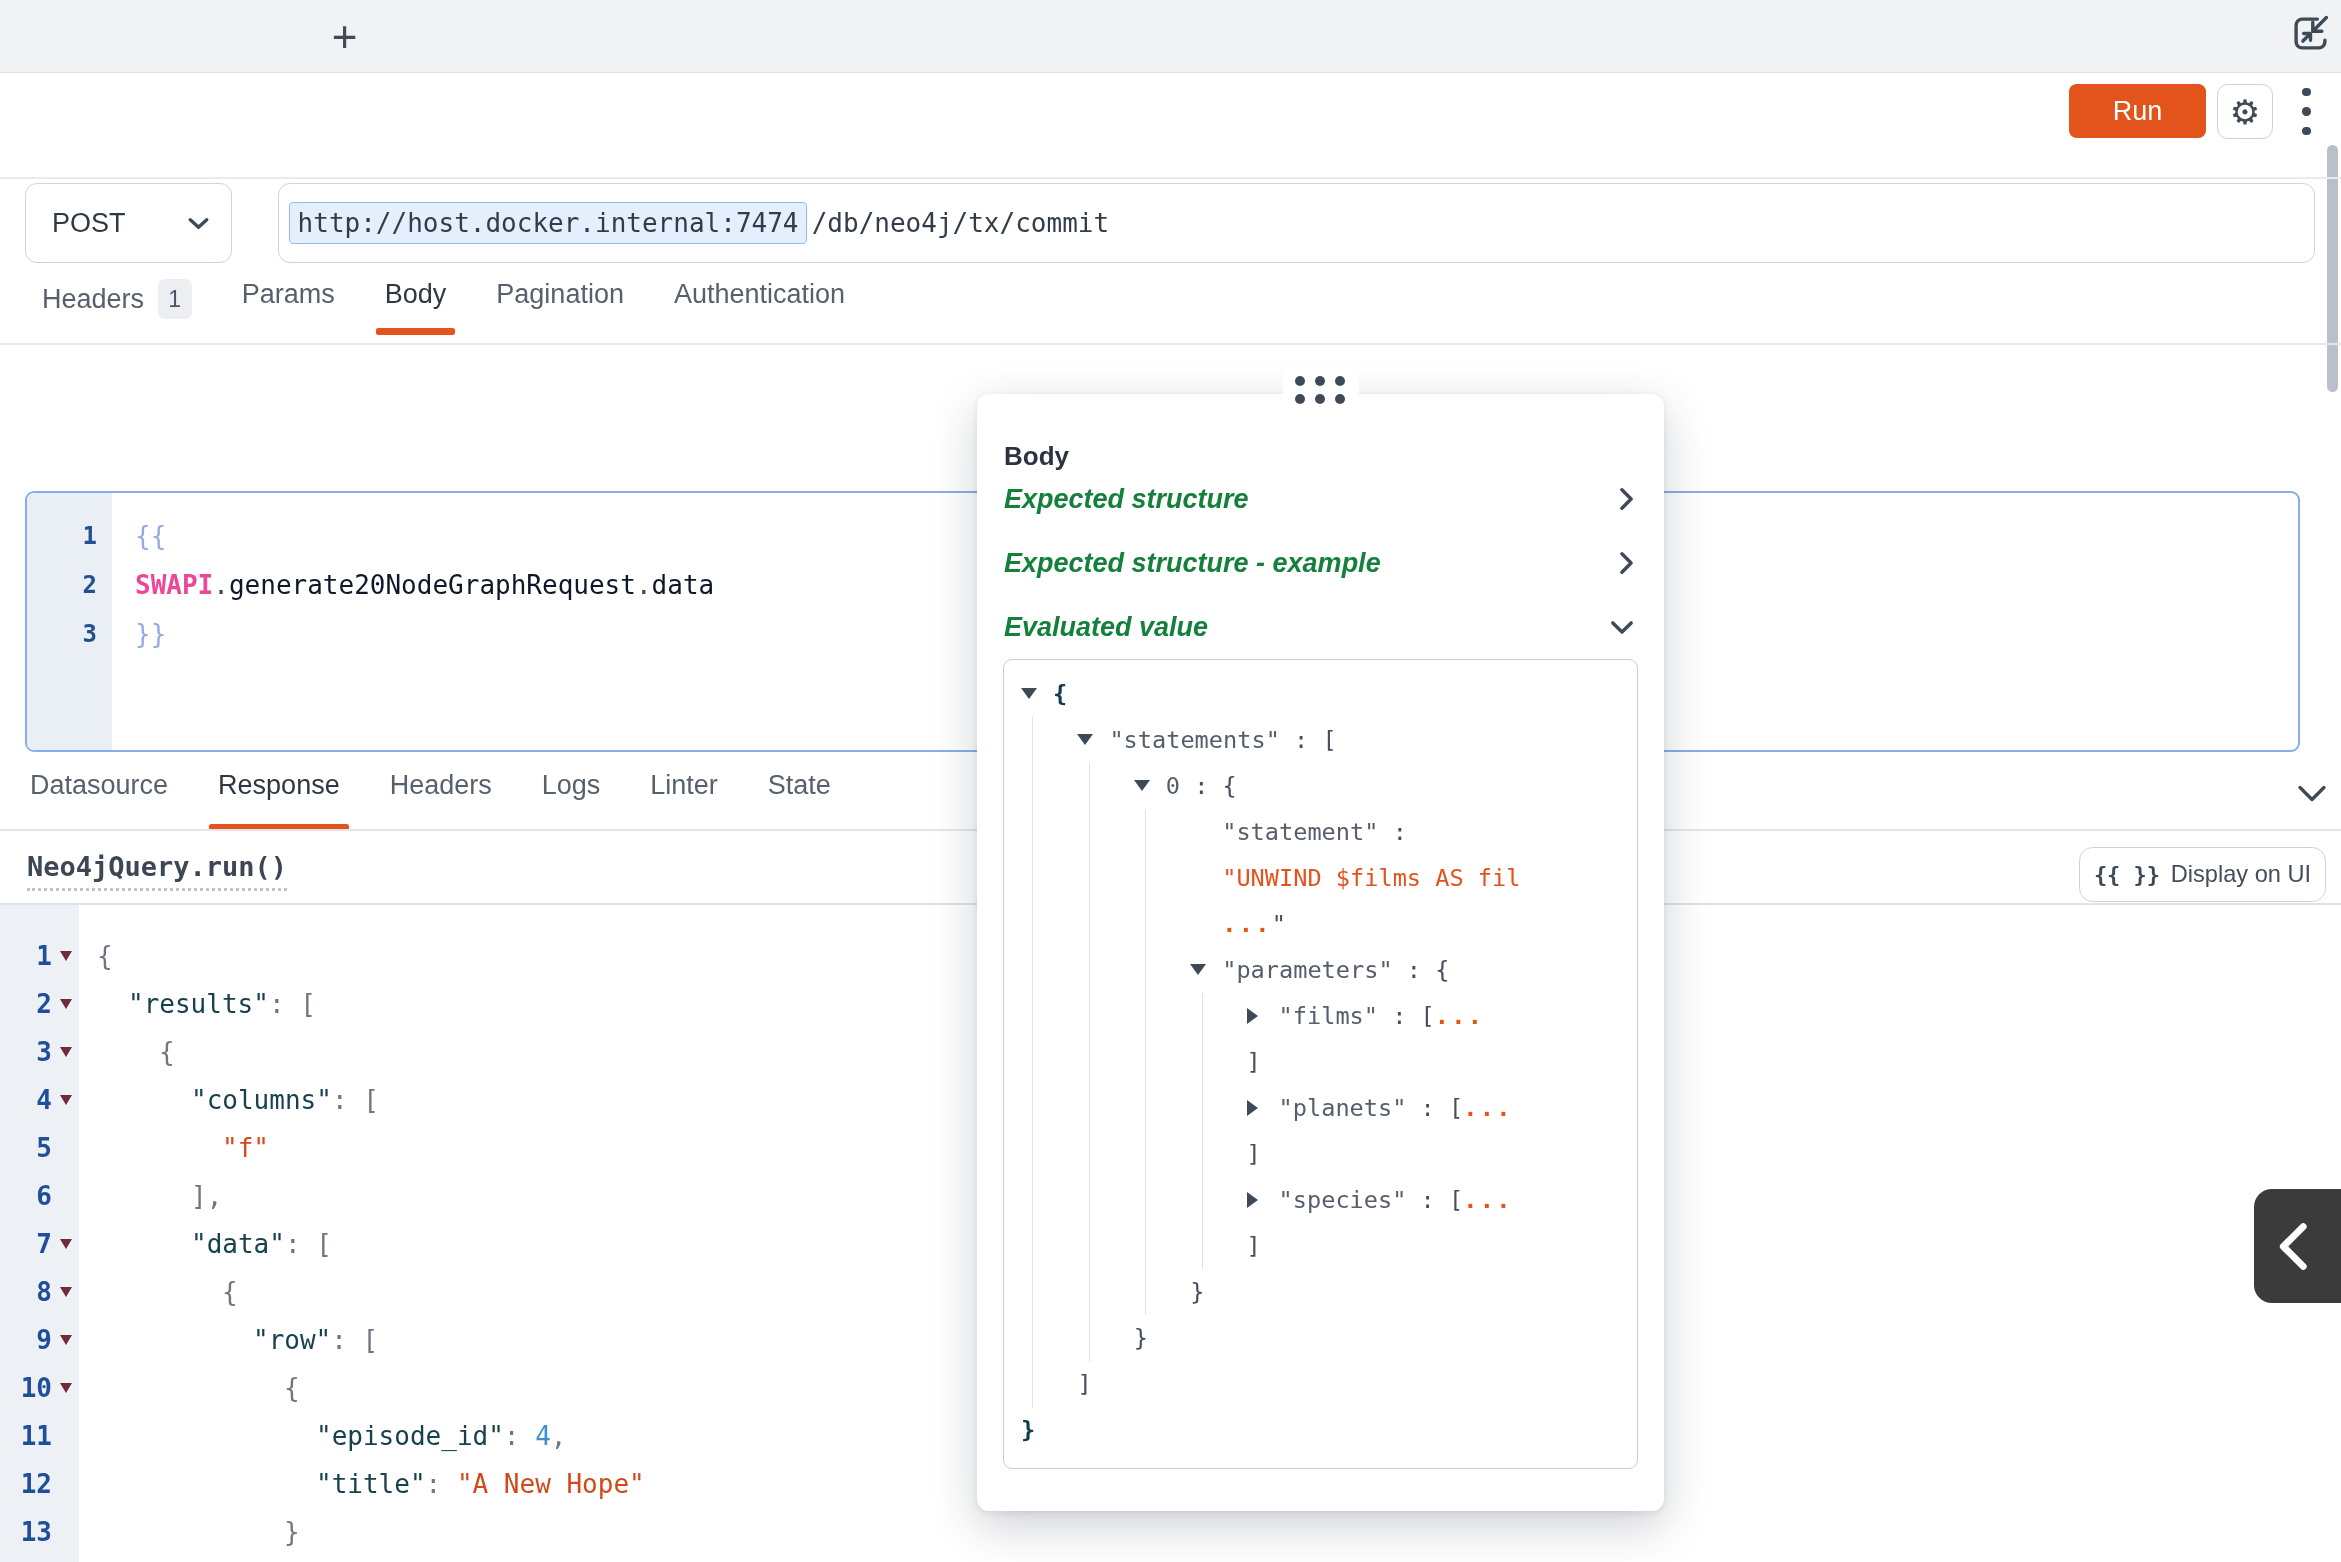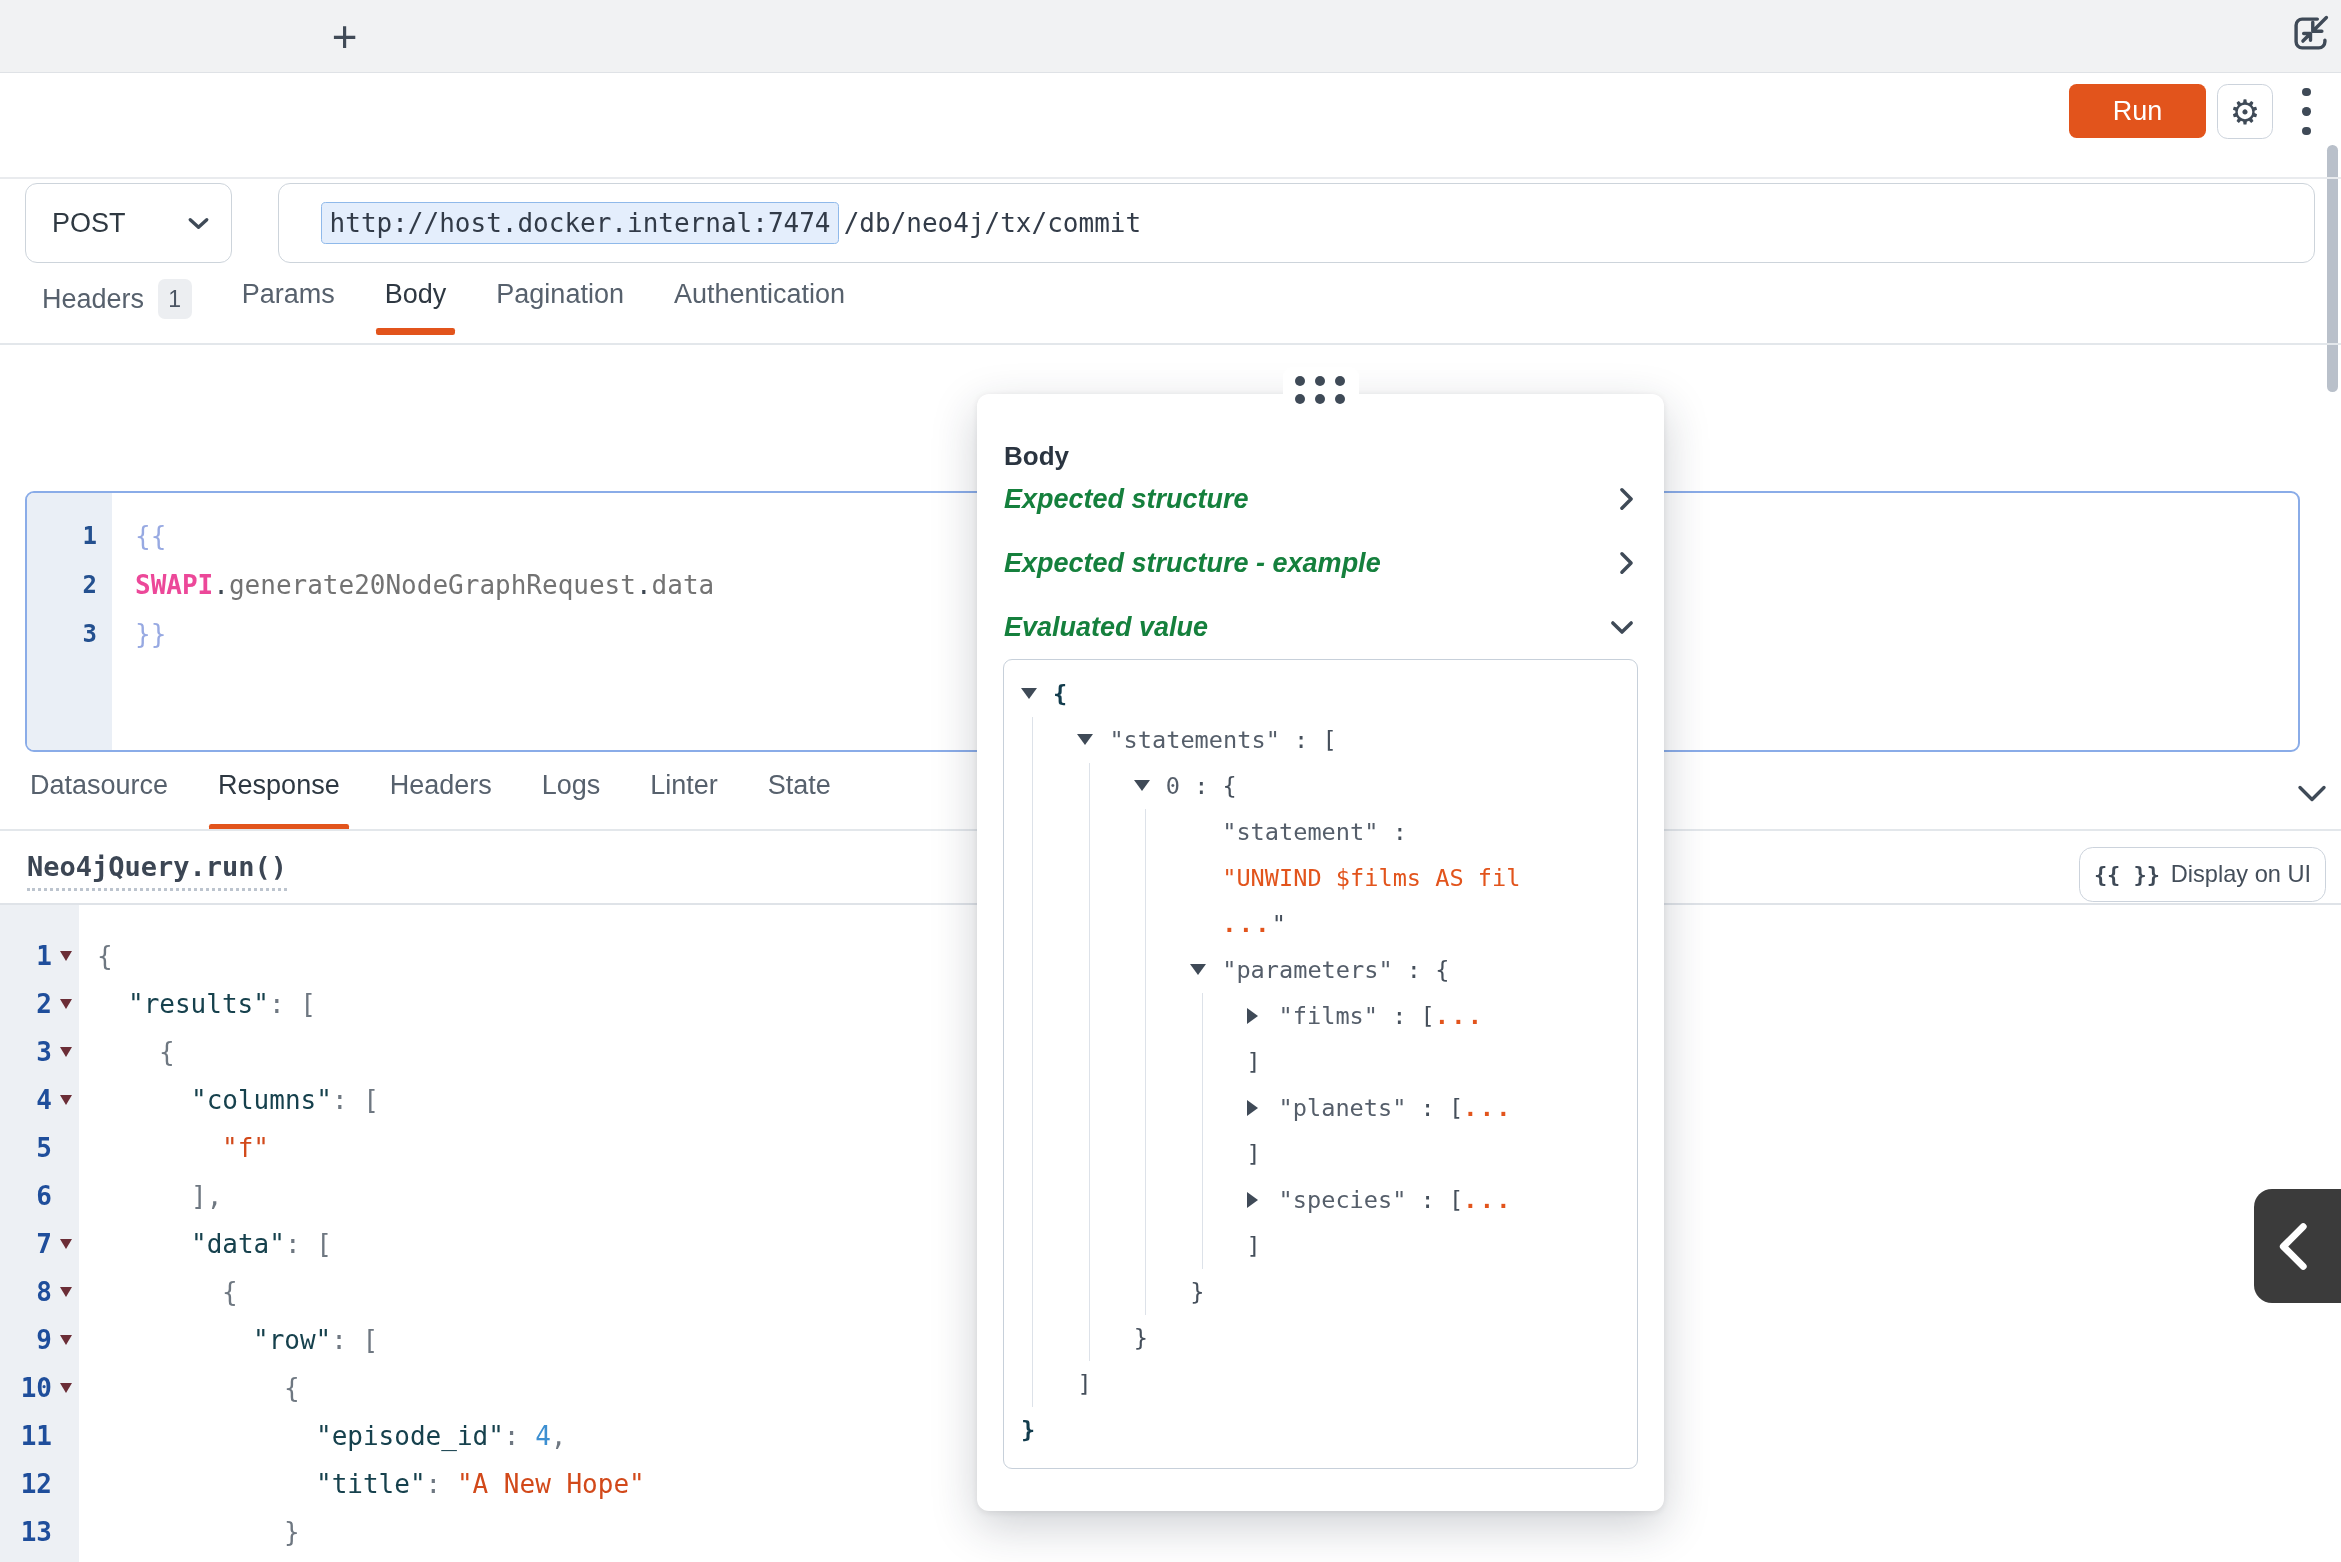--- a/index.html
+++ b/index.html
@@ -25,21 +25,21 @@
   .kebab { position:absolute; left:2298px; top:85px; width:17px; height:53px; display:flex; flex-direction:column; align-items:center; justify-content:space-between; padding:3px 0; }
   .kebab i { width:8.4px; height:8.4px; border-radius:50%; background:#3f4a57; }
   .scroll-thumb { position:absolute; left:2327px; top:145px; width:10.7px; height:247px; background:#b9c0ca; border-radius:5.3px; }
 
   
   .select-box { position:absolute; background:#fff; border:1.5px solid #cdd4db; border-radius:12px; display:flex; align-items:center; justify-content:space-between; padding:0 21px 0 26px; font-size:27px; color:#2f3942; font-weight:500; }
   .method-select { left:25px; top:183px; width:207px; height:80px; }
   .bodytype-select { left:25px; top:384px; width:586px; height:81px; }
   .chev-svg { stroke:#3f4a57; stroke-width:4.5; fill:none; stroke-linecap:round; stroke-linejoin:round; }
 
-  .url-box { position:absolute; left:278px; top:183px; width:2037px; height:80px; background:#fff; border:1.5px solid #cdd4db; border-radius:12px; display:flex; align-items:center; padding-left:42px; font-size:26px; color:#333c49; }
+  .url-box { position:absolute; left:278px; top:183px; width:2037px; height:80px; background:#fff; border:1.5px solid #cdd4db; border-radius:12px; display:flex; align-items:center; padding-left:10px; font-size:26px; color:#333c49; }
   .url-chip { background:#e4eefc; border:1.5px solid #8fb9ea; border-radius:4.6px; padding:4.6px 7.6px; color:#323b48; }
   .url-rest { margin-left:4.6px; }
 
   
   .req-tabs { position:absolute; left:42px; top:279px; height:65px; display:flex; gap:50px; align-items:flex-start; }
   .rtab { position:relative; font-size:27px; color:#57616d; padding-bottom:23px; display:flex; align-items:center; gap:13.7px; }
   .rtab.active { color:#2e3842; font-weight:500; }
   .rtab.active::after { content:""; position:absolute; left:-9px; right:-9px; bottom:-1.5px; height:6.9px; background:#e2541c; border-radius:2.3px; }
   .badge { background:#eceef1; border-radius:6.9px; min-width:34px; height:40px; display:flex; align-items:center; justify-content:center; font-size:23px; color:#4b5563; padding:0 7.6px; }
   .tabs-divider1 { position:absolute; left:0; top:343px; width:2342px; height:1.5px; background:#e3e7eb; }
@@ -47,21 +47,21 @@
   
   .editor { position:absolute; left:25px; top:491px; width:2275px; height:261px; border:2.3px solid #8aace8; border-radius:9px; background:#fff; overflow:hidden; }
   .editor-gutter-bg { position:absolute; left:0; top:0; width:85px; height:100%; background:#eaeff6; }
   .ed-lines { position:absolute; left:0; top:18px; width:100%; }
   .ed-line { display:flex; height:49px; align-items:center; }
   .ed-num { width:85px; text-align:right; padding-right:15px; font-family:"DejaVu Sans Mono", monospace; font-size:24px; font-weight:bold; color:#24508f; }
   .ed-code { padding-left:23px; font-family:"DejaVu Sans Mono", monospace; font-size:26px; white-space:pre; }
   .tk-brace { color:#97a9e2; }
   .tk-var { color:#ec4899; font-weight:600; }
   .tk-dot { color:#3d4752; }
-  .tk-prop { color:#737373; }
+  .tk-prop { color:#0f172a; }
 
   
   .resp-tabs { position:absolute; left:30px; top:764px; height:65px; display:flex; gap:50px; }
   .tabs-divider2 { position:absolute; left:0; top:829px; width:2342px; height:1.5px; background:#e3e7eb; }
   .resp-collapse { position:absolute; left:2293px; top:778px; width:37px; height:30px; display:flex; align-items:center; justify-content:center; }
 
   
   .resp-title { position:absolute; left:27px; top:851px; font-family:"DejaVu Sans Mono", monospace; font-size:27px; font-weight:bold; color:#3c4654; border-bottom:3px dotted #bcc4ce; padding-bottom:6px; }
   .display-btn { position:absolute; left:2079px; top:847px; width:247px; height:55px; background:#fff; border:1.5px solid #ccd3dc; border-radius:13.7px; display:flex; align-items:center; justify-content:center; gap:10.7px; }
   .display-btn .db-icon { font-family:"DejaVu Sans Mono", monospace; font-size:22px; font-weight:bold; color:#3f4a57; white-space:pre; }

